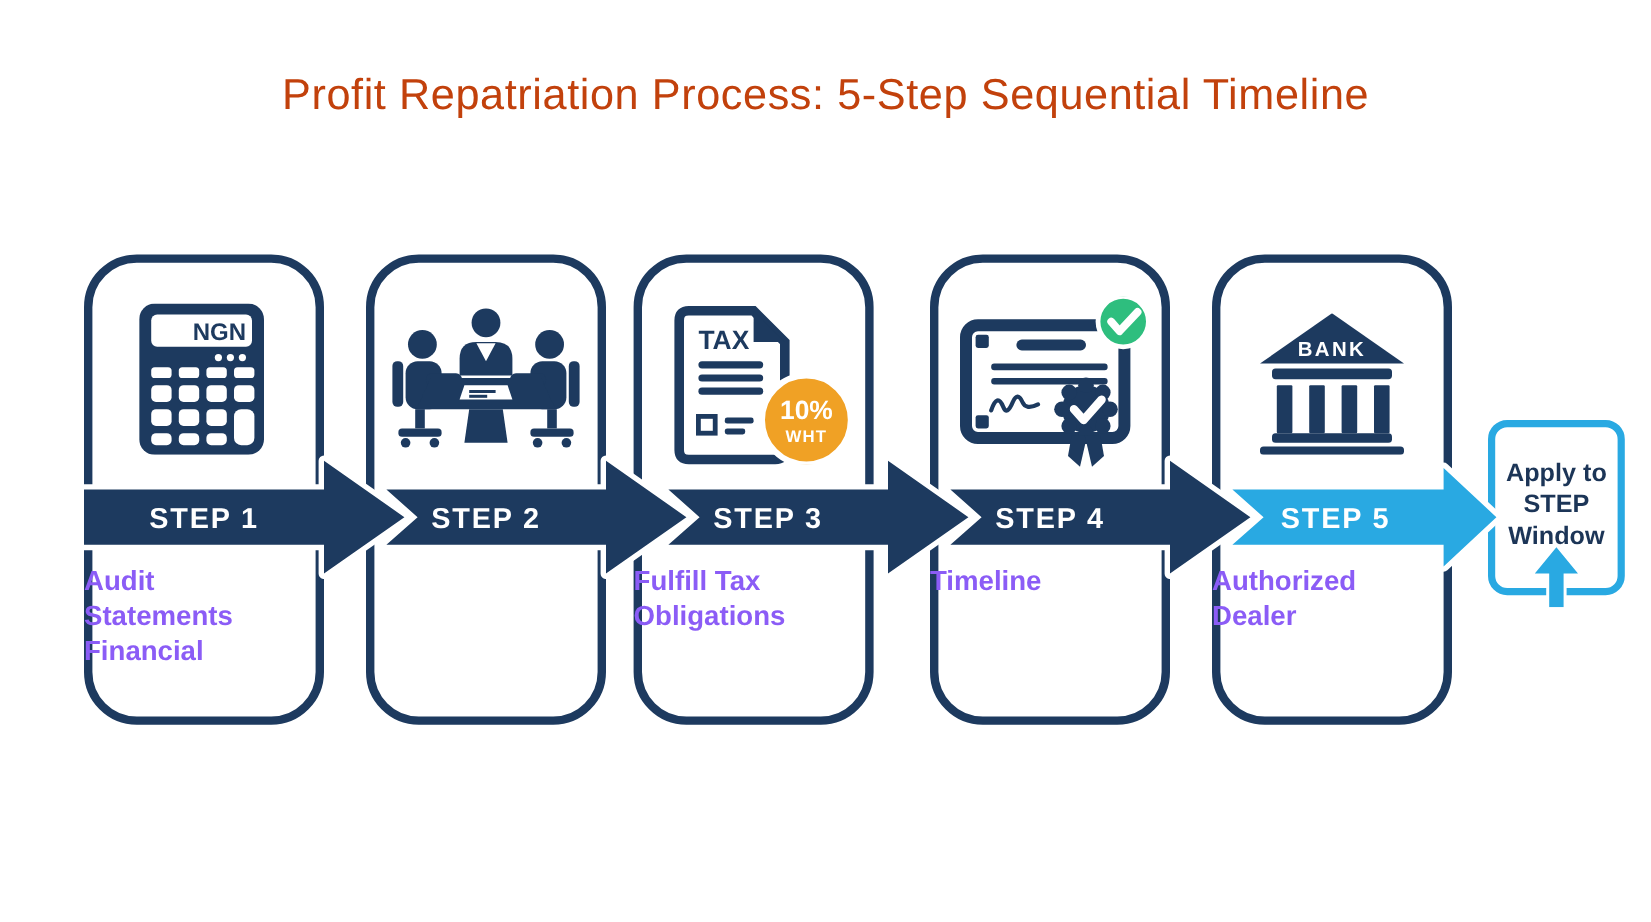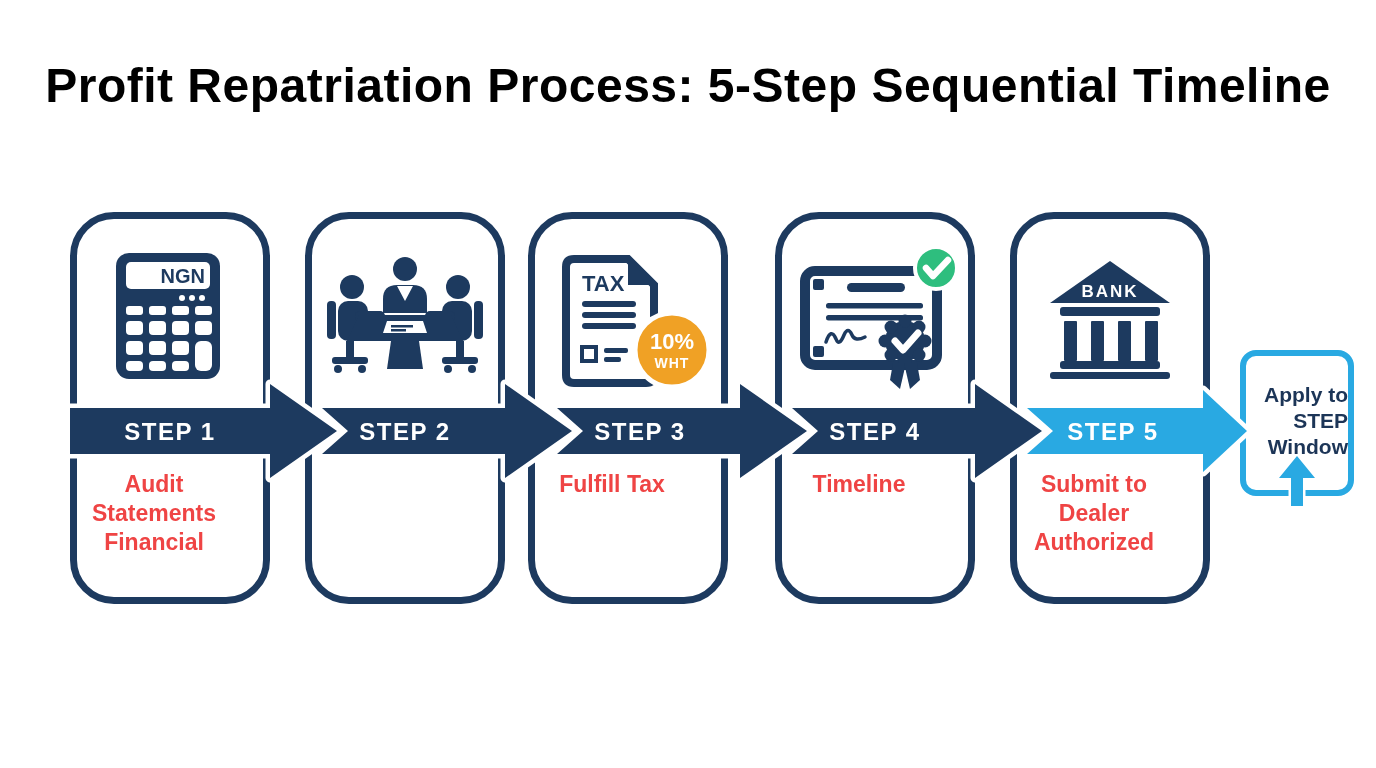--- a/index.html
+++ b/index.html
@@ -1,39 +1,39 @@
 <!DOCTYPE html>
 <html><head>
 <meta charset="utf-8">
 <style>
   html,body{margin:0;padding:0;background:#fff;}
   .stage{position:relative;width:1376px;height:768px;background:#ffffff;overflow:hidden;
          font-family:"Liberation Sans",sans-serif;}
   .title{position:absolute;top:58px;left:0;width:100%;text-align:center;
-         font-size:48px;font-weight:bold;color:#000000;letter-spacing:.5px;}
+         font-size:36px;font-weight:normal;color:#c2410c;letter-spacing:.5px;}
   
   .card{position:absolute;top:212px;width:200px;height:392px;background:#fff;
         border:7px solid #1D3A5F;border-radius:44px;box-sizing:border-box;z-index:1;}
   .icon-wrap{position:absolute;}
-  .desc{position:absolute;top:251px;left:-7px;width:168px;text-align:center;
-        font-size:23px;line-height:29px;font-weight:600;color:#ef4444;}
+  .desc{position:absolute;top:251px;left:-7px;width:168px;text-align:left;
+        font-size:23px;line-height:29px;font-weight:600;color:#8b5cf6;}
   
   .arrows{position:absolute;left:0;top:376px;z-index:3;}
   .arrow-poly{stroke:#ffffff;stroke-width:9;stroke-linejoin:round;paint-order:stroke;}
   .fill-navy{fill:#1D3A5F;}
   .fill-blue{fill:#29A9E2;}
   .step-label{font-family:"Liberation Sans",sans-serif;font-weight:bold;font-size:24px;
               fill:#ffffff;letter-spacing:1.5px;text-anchor:middle;}
   
   svg text{font-family:"Liberation Sans",sans-serif;}
   .icon-navy{fill:#1D3A5F;}
   
   .nafem{position:absolute;left:1240px;top:350px;width:114px;height:146px;background:#fff;
          border:6px solid #29A9E2;border-radius:16px;box-sizing:border-box;z-index:2;}
-  .nafem-text{margin-top:26px;text-align:right;font-size:21px;line-height:26px;
+  .nafem-text{margin-top:26px;text-align:center;font-size:21px;line-height:26px;
               font-weight:bold;color:#1C3557;}
   .nafem-arrow{position:absolute;left:1277px;top:454px;z-index:3;}
 </style>
 </head>
 <body>
 
 <div class="stage">
 
   <div class="title">Profit Repatriation Process: 5-Step Sequential Timeline</div>
 
@@ -115,20 +115,21 @@
         <rect x="28" y="92" width="14" height="14" fill="none" stroke="#1D3A5F" stroke-width="4"></rect>
         <rect x="50" y="93" width="24" height="5" rx="2" class="icon-navy"></rect>
         <rect x="50" y="102" width="17" height="5" rx="2" class="icon-navy"></rect>
         <circle cx="118" cy="95" r="37" fill="#F0A125" stroke="#fff" stroke-width="5"></circle>
         <text x="118" y="94" text-anchor="middle" font-size="22" font-weight="bold" fill="#fff">10%</text>
         <text x="118" y="113" text-anchor="middle" font-size="14" font-weight="bold" fill="#fff" letter-spacing="1">WHT</text>
       </svg>
     </div>
     <div class="desc">
       <div>Fulfill Tax</div>
+      <div>Obligations</div>
     </div>
   </div>
 
   <div class="card" style="left:775px">
     <div class="icon-wrap" style="left:17px;top:28px">
       <svg width="160" height="144" viewBox="0 0 160 144">
         <rect x="6" y="24" width="132" height="94" rx="10" fill="#fff" stroke="#1D3A5F" stroke-width="10"></rect>
         <rect x="14" y="32" width="11" height="11" rx="2" class="icon-navy"></rect>
         <rect x="14" y="99" width="11" height="11" rx="2" class="icon-navy"></rect>
         <rect x="48" y="36" width="58" height="9" rx="4.5" class="icon-navy"></rect>
@@ -168,23 +169,22 @@
         <rect x="12" y="46" width="100" height="9" rx="3" class="icon-navy"></rect>
         <rect x="16" y="60" width="13" height="40" rx="1" class="icon-navy"></rect>
         <rect x="43" y="60" width="13" height="40" rx="1" class="icon-navy"></rect>
         <rect x="70" y="60" width="13" height="40" rx="1" class="icon-navy"></rect>
         <rect x="97" y="60" width="13" height="40" rx="1" class="icon-navy"></rect>
         <rect x="12" y="100" width="100" height="8" rx="3" class="icon-navy"></rect>
         <rect x="2" y="111" width="120" height="7" rx="3" class="icon-navy"></rect>
       </svg>
     </div>
     <div class="desc">
-      <div>Submit to</div>
+      <div>Authorized</div>
       <div>Dealer</div>
-      <div>Authorized</div>
     </div>
   </div>
 
   <svg class="arrows" width="1376" height="110">
     <polygon class="arrow-poly fill-navy" points="70,32 270,32 270,8 337,55 270,102 270,78 70,78"></polygon>
     <polygon class="arrow-poly fill-navy" points="322,32 505,32 505,8 572,55 505,102 505,78 322,78 348,55"></polygon>
     <polygon class="arrow-poly fill-navy" points="557,32 740,32 740,8 807,55 740,102 740,78 557,78 583,55"></polygon>
     <polygon class="arrow-poly fill-navy" points="792,32 975,32 975,8 1042,55 975,102 975,78 792,78 818,55"></polygon>
     <polygon class="arrow-poly fill-blue" points="1027,32 1203,32 1203,14 1247,55 1203,96 1203,78 1027,78 1053,55"></polygon>
     <text class="step-label" x="170" y="64">STEP 1</text>

